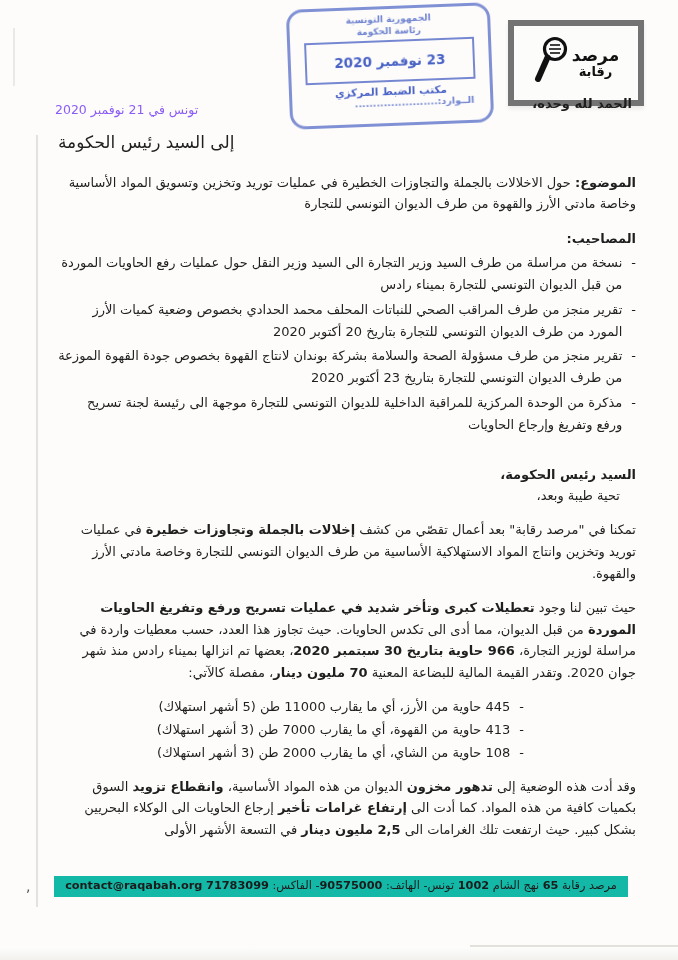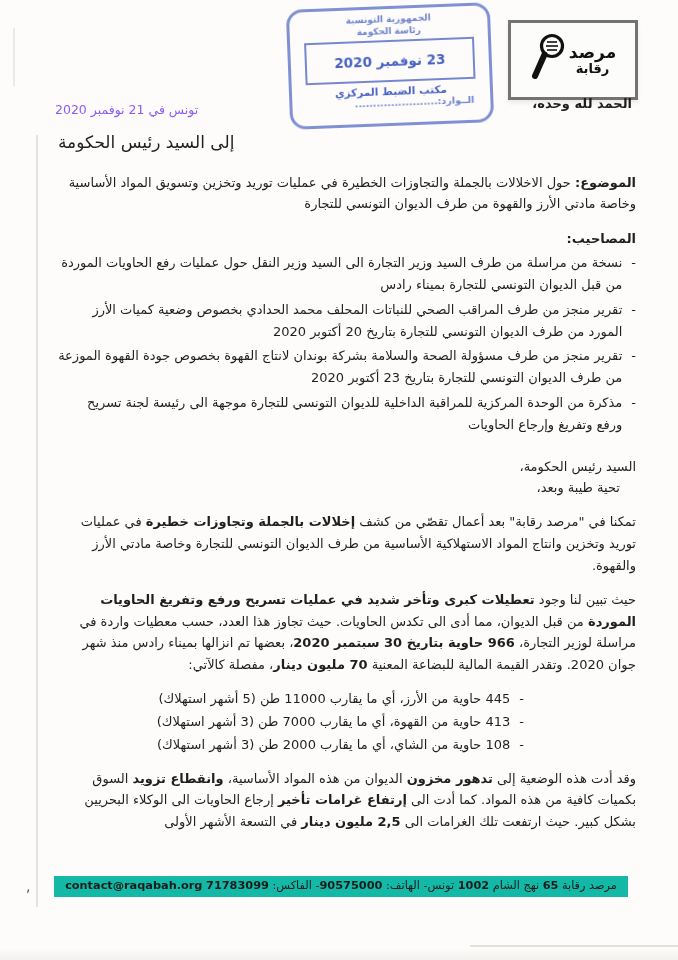--- a/index.html
+++ b/index.html
@@ -27,38 +27,38 @@
   .stamp .datebox {
     margin:3px 14px 2px; border:2.5px solid rgba(61,86,192,.7);
     height:38px; display:flex; align-items:center; justify-content:center;
     font-size:13.5px; letter-spacing:1.5px;
   }
   .stamp .office { font-size:10.5px; margin-top:3px; }
   .stamp .incoming { font-size:9.5px; text-align:right; padding-right:16px; opacity:.8; }
   
   .logo-card {
     position:absolute; left:508px; top:20px; width:124px; height:74px;
-    background:#fcfcfa; border:3px solid #737373; box-shadow:0 3px 4px rgba(0,0,0,.07);
+    background:#fcfcfa; border:6px solid #737373; box-shadow:0 3px 4px rgba(0,0,0,.07);
     display:flex; align-items:center; justify-content:center; gap:3px; direction:ltr;
   }
   .logo-words { text-align:center; font-weight:bold; color:#111; direction:rtl; }
   .logo-w1 { font-size:17px; line-height:1; }
   .logo-w2 { font-size:13px; line-height:1.1; margin-top:1px; }
   .hamdala { position:absolute; right:46px; top:96px; font-size:13px; font-weight:bold; color:#1d1d1d; }
   .date-line { position:absolute; left:55px; top:102px; font-size:12.5px; color:#8b5cf6; direction:rtl; }
   
   .content { position:absolute; top:128px; right:42px; left:58px; font-size:13px; line-height:1.68; color:#1f1f1f; }
   .title { text-align:left; font-size:17px; font-weight:normal; margin:0 0 15px; }
   .subject { margin:0 0 13px; }
   .att-heading { font-weight:bold; margin:0 0 2px; }
   .list .li { display:flex; gap:9px; margin-bottom:3px; }
   .list .dash { flex:0 0 auto; }
   .list .li-text { flex:1; }
   .att-list { margin-bottom:12px; }
-  .salute-to { font-weight:normal; margin:20px 0 0; }
+  .salute-to { font-weight:bold; margin:28px 0 0; }
   .salute-greet { margin:0 16px 12px; }
   .para { margin:0 0 12px; }
   .containers { margin:0 112px 12px 0; }
   .containers .li { margin-bottom:1px; }
   .bold { font-weight:bold;margin-top:32px; }
   
   .footer {
     position:absolute; left:54px; right:50px; top:876px;
     background:#14b8a6; padding:3px 8px 5px;
     font-size:11.3px; text-align:center; color:#1b1b1b; direction:rtl;

